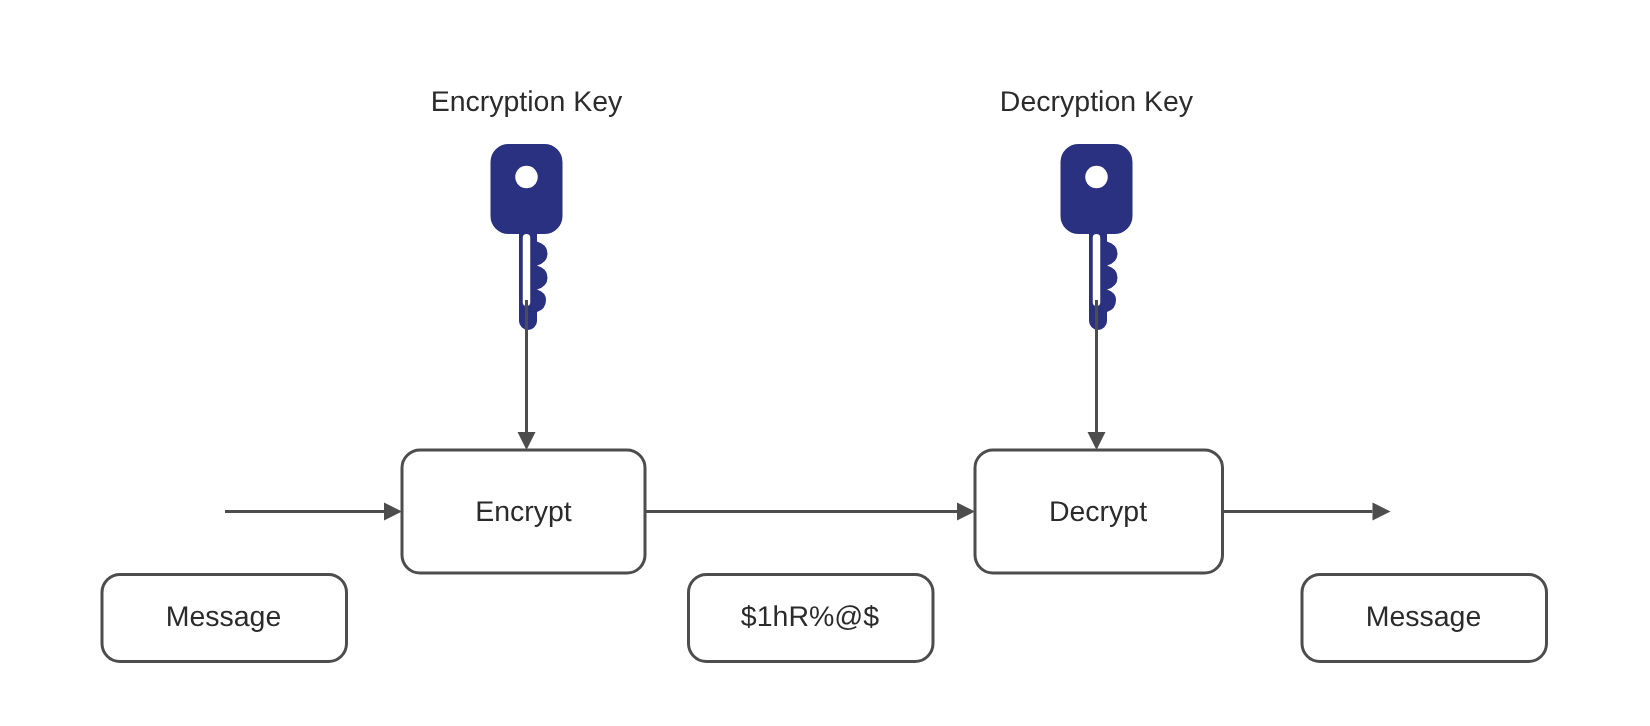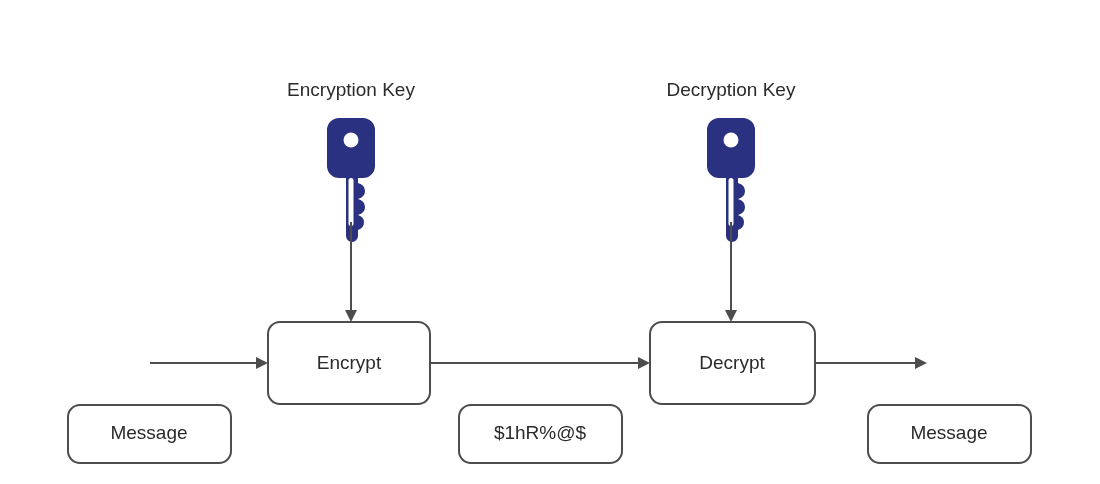--- a/index.html
+++ b/index.html
@@ -10,21 +10,20 @@
   }
   body {
     font-family: "Liberation Sans", sans-serif;
   }
   #diagram-canvas {
     position: relative;
     width: 1100px;
     height: 448px;
     background: #ffffff;
     overflow: hidden;
-    margin-top: 22px;
   }
   #diagram-svg {
     position: absolute;
     top: 0;
     left: 0;
     width: 1100px;
     height: 484px;
   }
   .node-label,
   .key-label {

